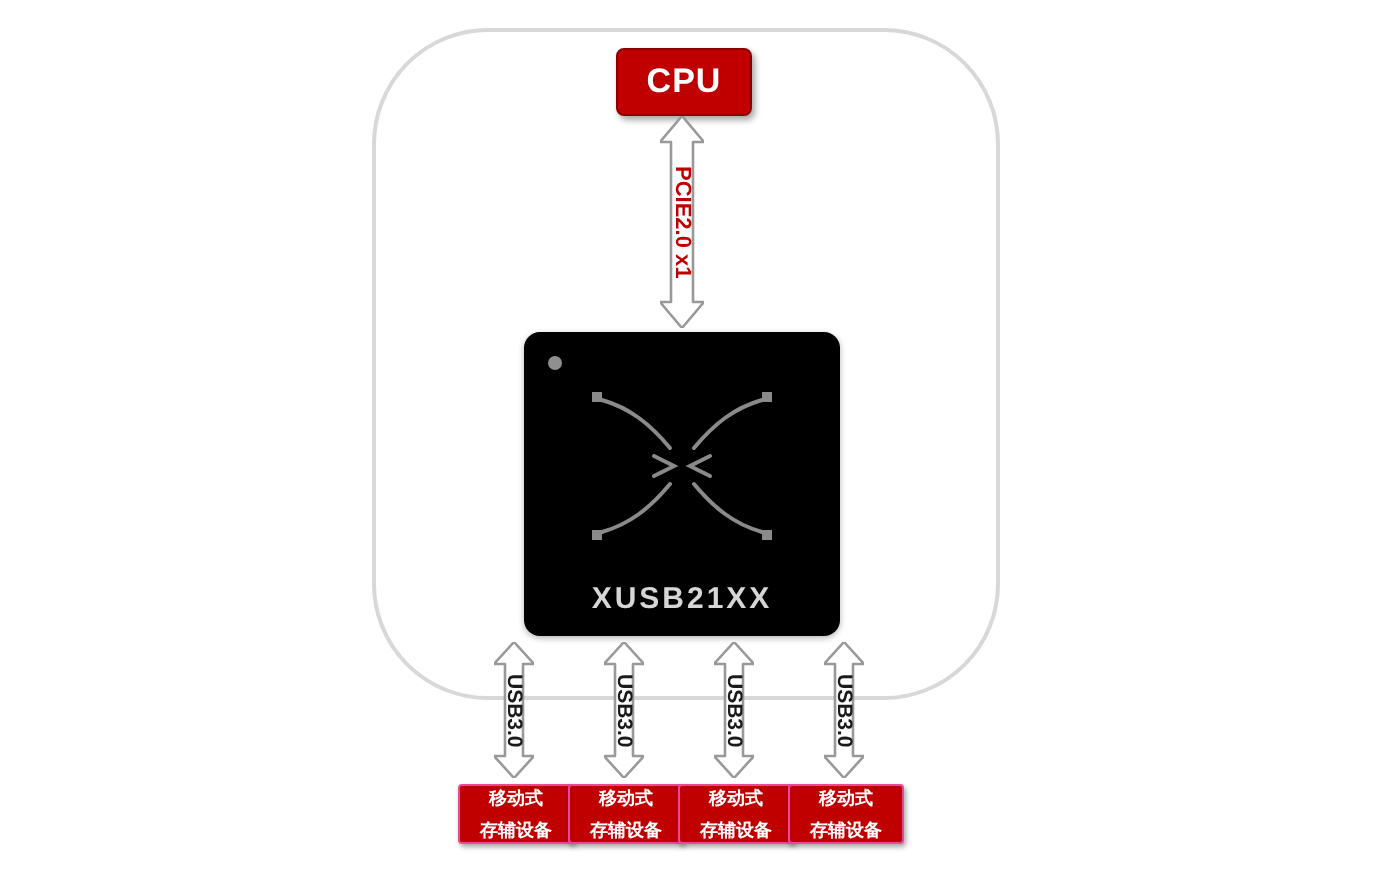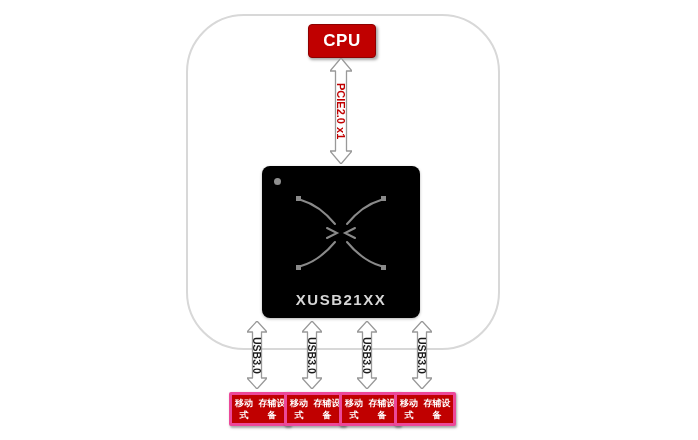--- a/index.html
+++ b/index.html
@@ -36,23 +36,23 @@
     position:absolute;left:12px;top:12px;width:7px;height:7px;border-radius:50%;
     background:#8f8f8f;
   }
   .chip-logo{position:absolute;left:29px;top:26px;}
   .chip-label{
     position:absolute;left:0;right:0;bottom:10px;text-align:center;
     color:#d6d6d6;font-size:15px;font-weight:bold;letter-spacing:1.5px;
   }
   .device-box{
     position:absolute;top:392px;width:56px;height:28px;
-    background:#c00000;border:3px solid #ec4899;border-radius:2px;
+    background:#c00000;border:1px solid #ec4899;border-radius:2px;
     box-shadow:1px 1.5px 2.5px rgba(0,0,0,.35);
-    display:flex;flex-direction:row;align-items:center;justify-content:space-between;
+    display:flex;flex-direction:column;align-items:center;justify-content:space-between;
     color:#ffffff;font-size:9px;font-weight:bold;line-height:12px;text-align:center;
   }
 </style>
 </head>
 <body>
 
 <div id="stage">
 
   <div class="outline-box"></div>
 

